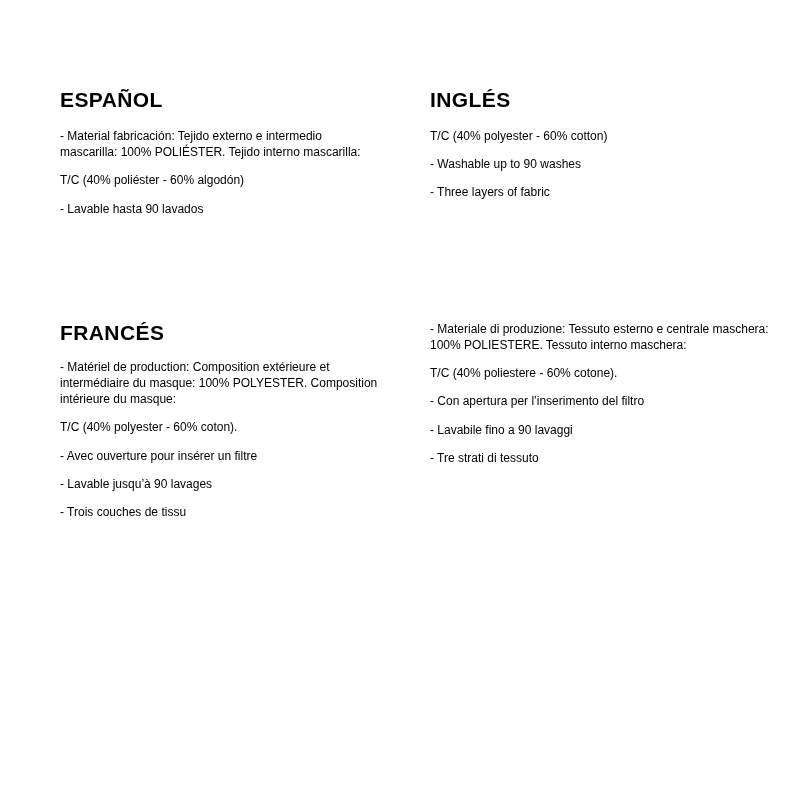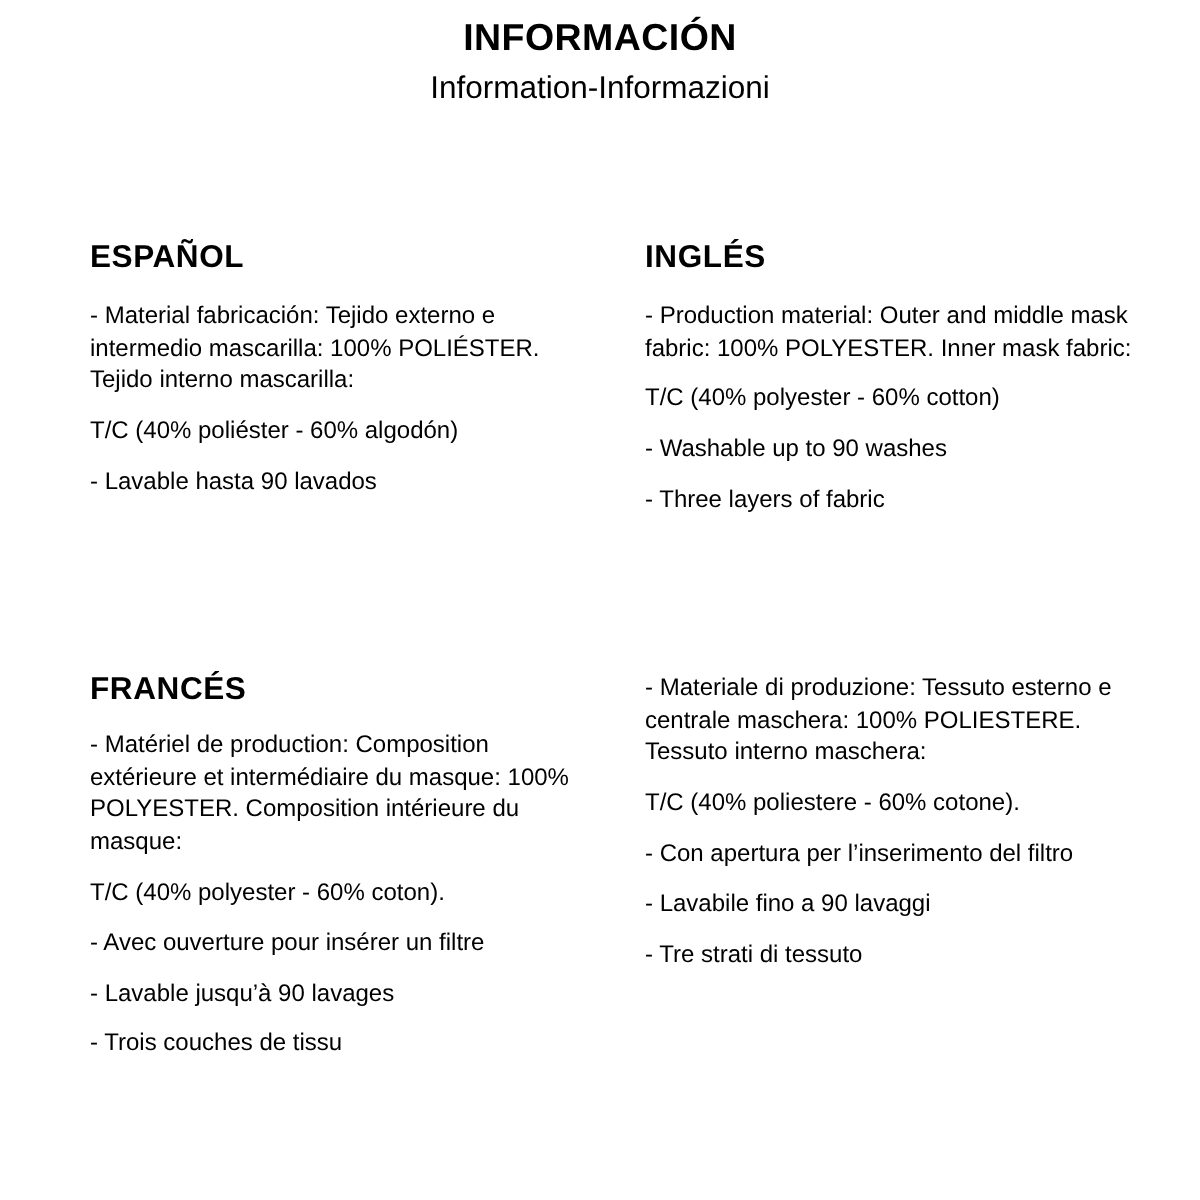--- a/index.html
+++ b/index.html
@@ -55,63 +55,57 @@
   .block-right {
     padding-left: 30px;
   }
   .block-title {
     font-size: 21px;
     font-weight: bold;
     letter-spacing: 0.4px;
     margin-bottom: 16px;
   }
   .block-body {
-    font-size: 16px;
+    font-size: 12px;
     line-height: 1.35;
   }
   .block-body p {
     margin: 0 0 12px 0;
   }
   .block-body p:last-child {
     margin-bottom: 0;
   }
   .row2 .block-title {
     margin-bottom: 14px;
   }
   .spacer-row {
     height: 104px;
   }
 </style>
 </head>
 <body>
 
 <div class="page">
 
-  <div class="header">
-    <div class="header-title">INFORMACIÓN</div>
-    <div class="header-subtitle">Information-Informazioni</div>
-  </div>
 
   <div class="columns">
 
     <div class="block block-left">
       <div class="block-title">ESPAÑOL</div>
       <div class="block-body">
           <p>- Material fabricación:
 Tejido externo e intermedio mascarilla: 100% POLIÉSTER. Tejido interno mascarilla:</p>
           <p>T/C (40% poliéster - 60% algodón)</p>
           <p>- Lavable hasta 90 lavados</p>
         </div>
     </div>
 
     <div class="block block-right">
       <div class="block-title">INGLÉS</div>
       <div class="block-body">
-          <p>- Production material:
-Outer and middle mask fabric: 100% POLYESTER. Inner mask fabric:</p>
           <p>T/C (40% polyester - 60% cotton)</p>
           <p>- Washable up to 90 washes</p>
           <p>- Three layers of fabric</p>
         </div>
     </div>
 
     <div class="block block-left row2">
       <div class="spacer-row"></div>
       <div class="block-title">FRANCÉS</div>
       <div class="block-body">

